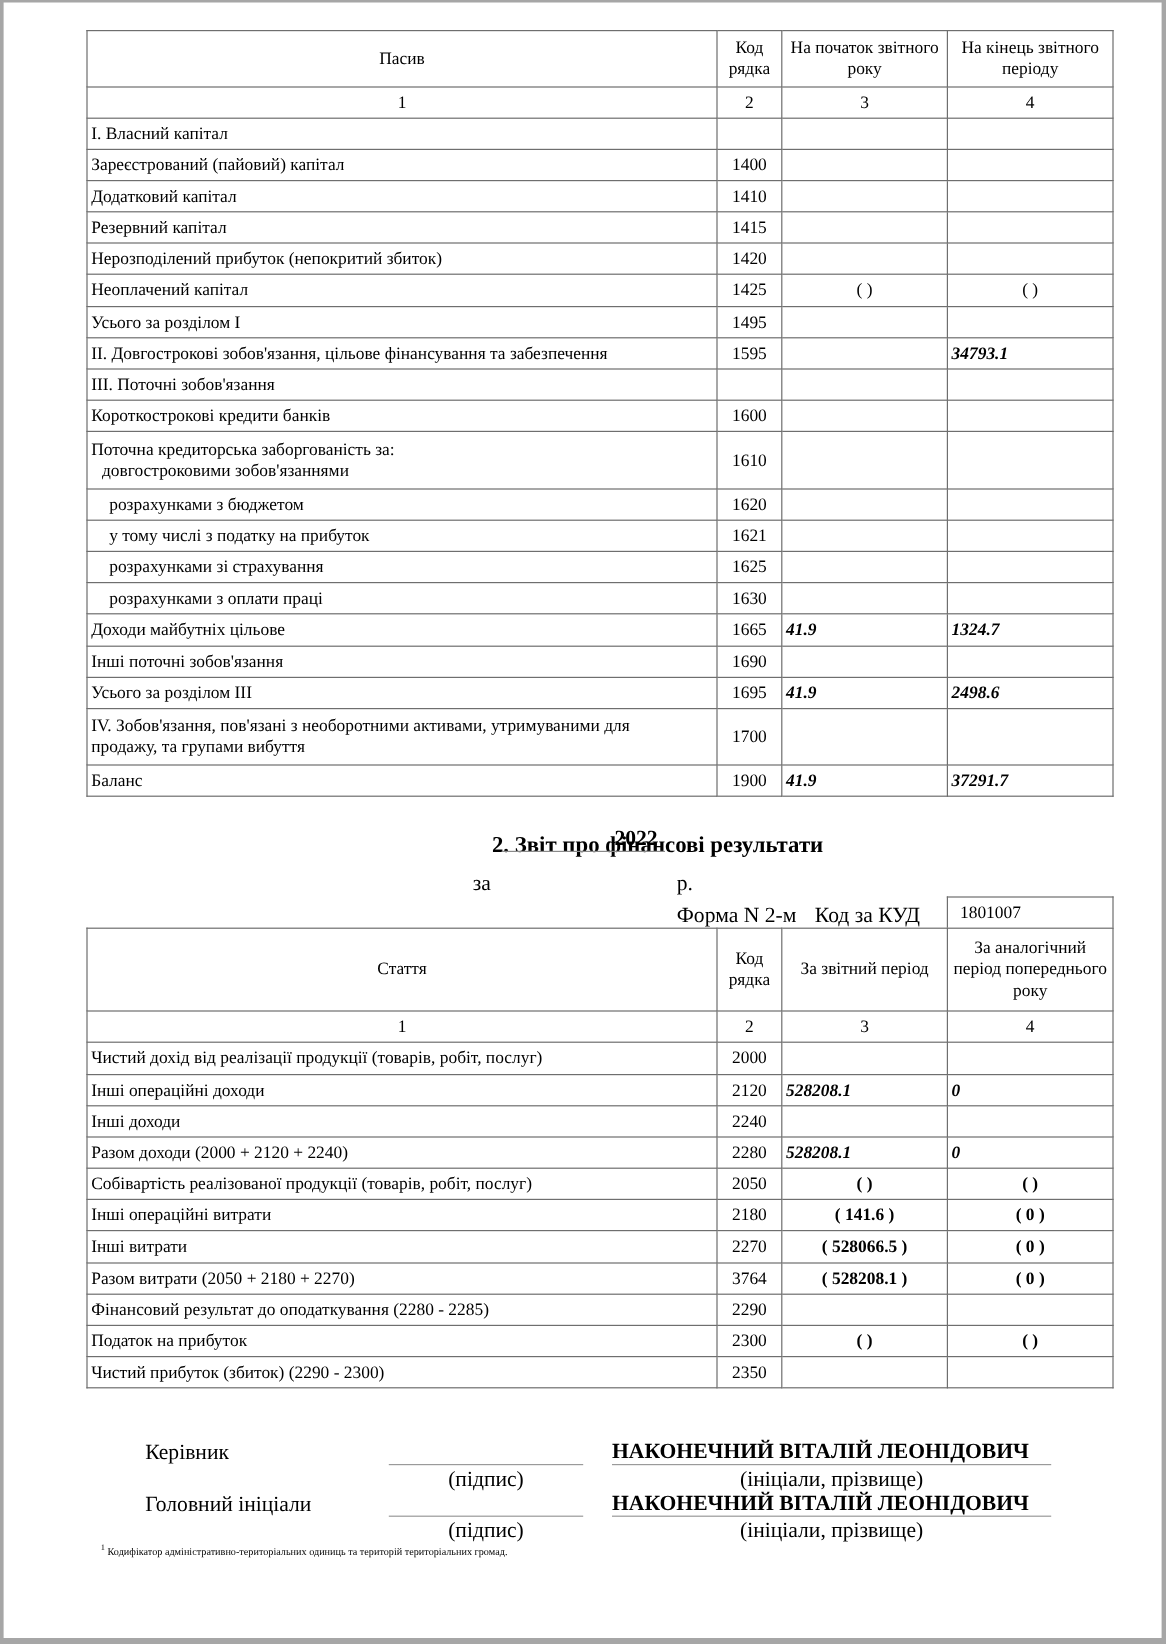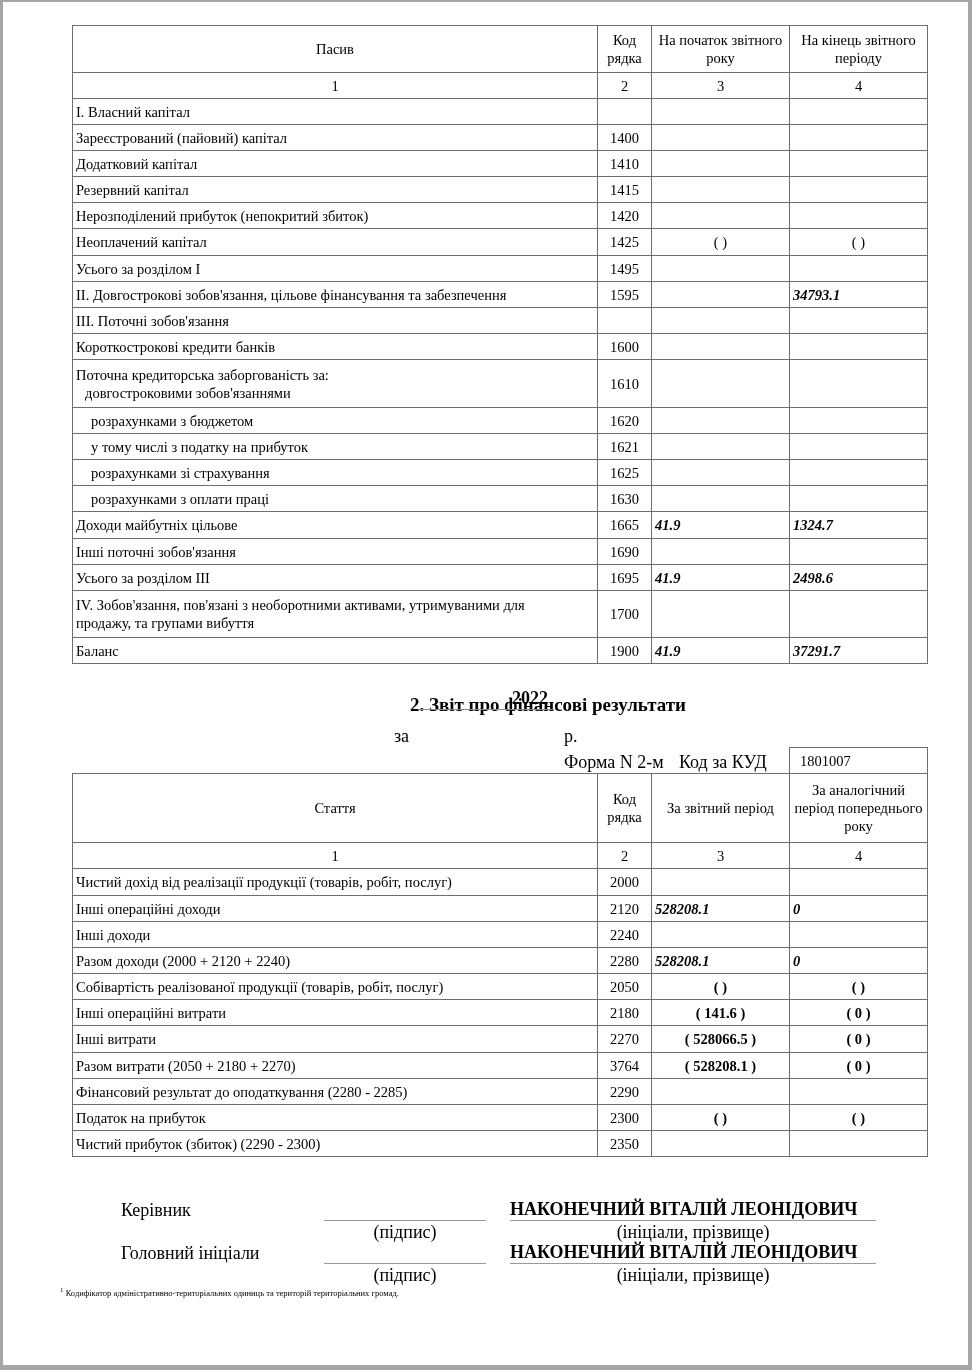--- a/index.html
+++ b/index.html
@@ -29,21 +29,21 @@
   .bold { font-weight:bold; }
   .title2 {
     position:absolute; left:0; width:1096px; text-align:center; top:694px;
     font-size:19px; font-weight:bold;
   }
   .abs { position:absolute; font-size:18px; }
   .uline { border-bottom:1px solid #8a8a8a; }
   .kud-box { position:absolute; left:789px; top:747px; width:139px; height:26px; box-sizing:border-box;
     border:1px solid #6e6e6e; border-bottom:none; padding-left:10px; line-height:26px; font-size:14.5px; }
   .sig-line { position:absolute; height:0; border-top:1px solid #9a9a9a; }
-  .footnote { position:absolute; left:60px; top:1286px; font-size:8.5px; }
+  .footnote { position:absolute; left:84px; top:1286px; font-size:8.5px; }
   .footnote sup { font-size:7px; }
 </style>
 </head>
 <body>
 
 <div class="frame"></div>
 
 <table class="grid" style="top:25px;">
   <colgroup>
       <col class="c1">

